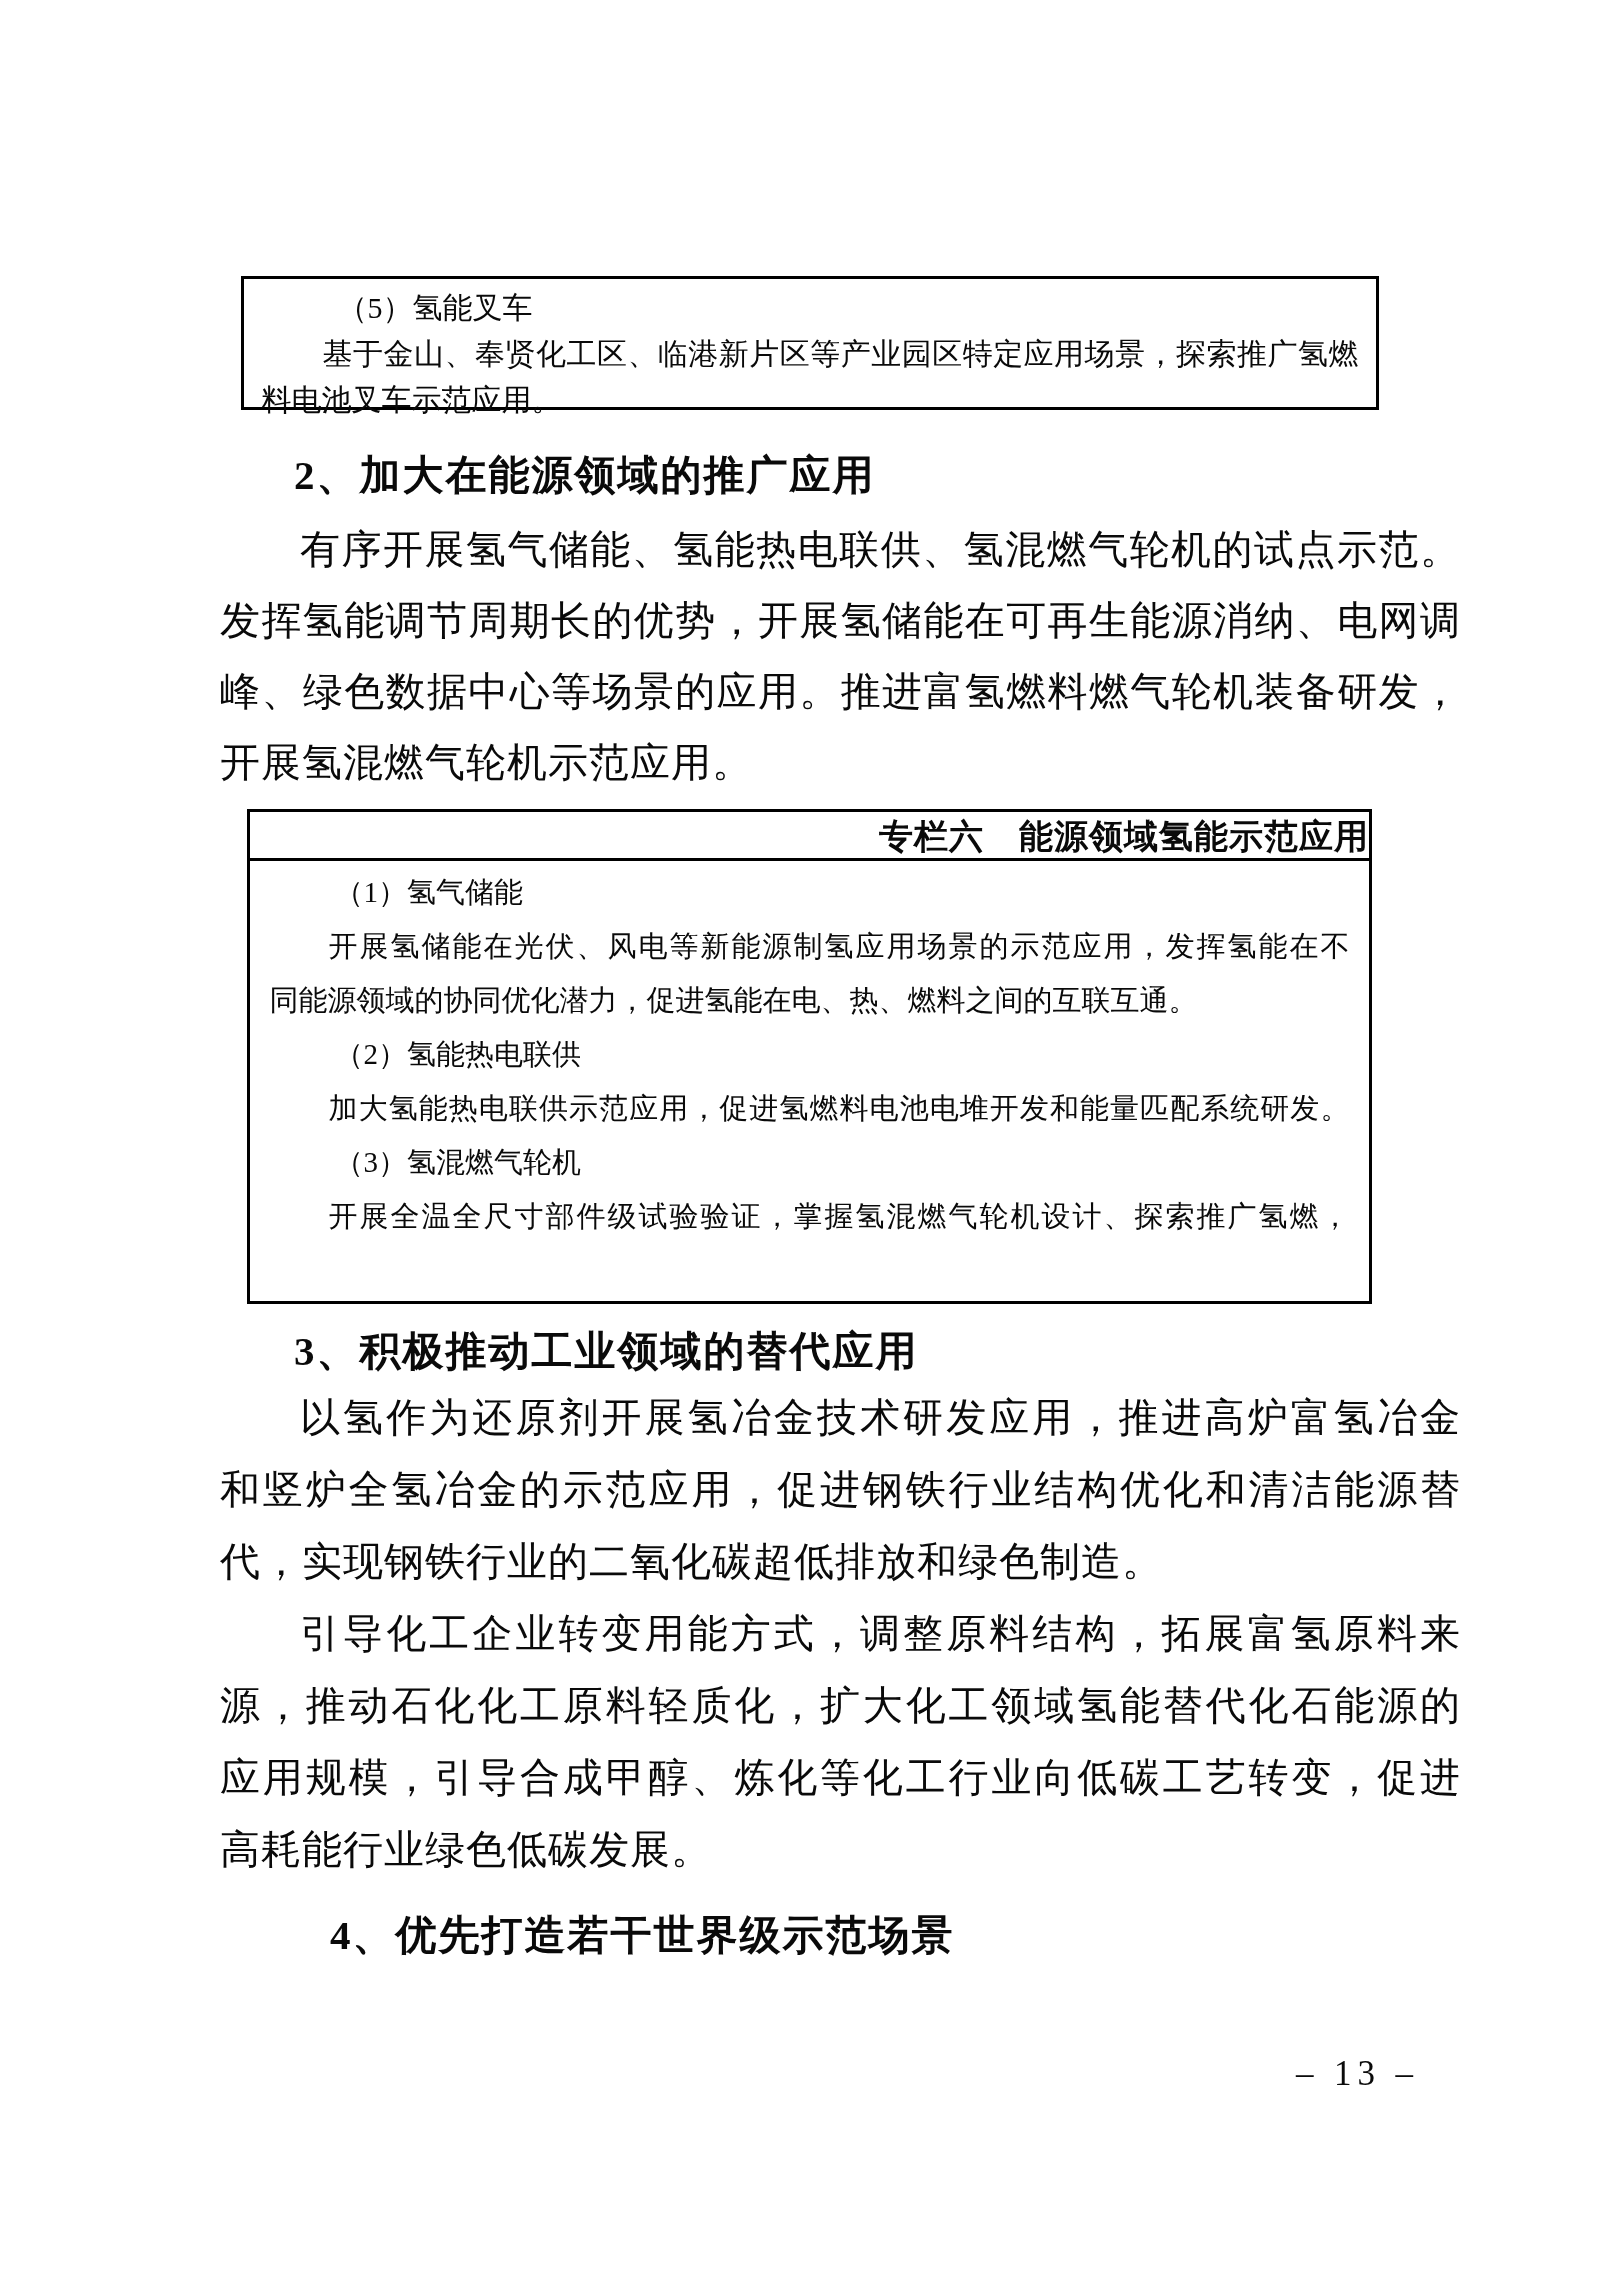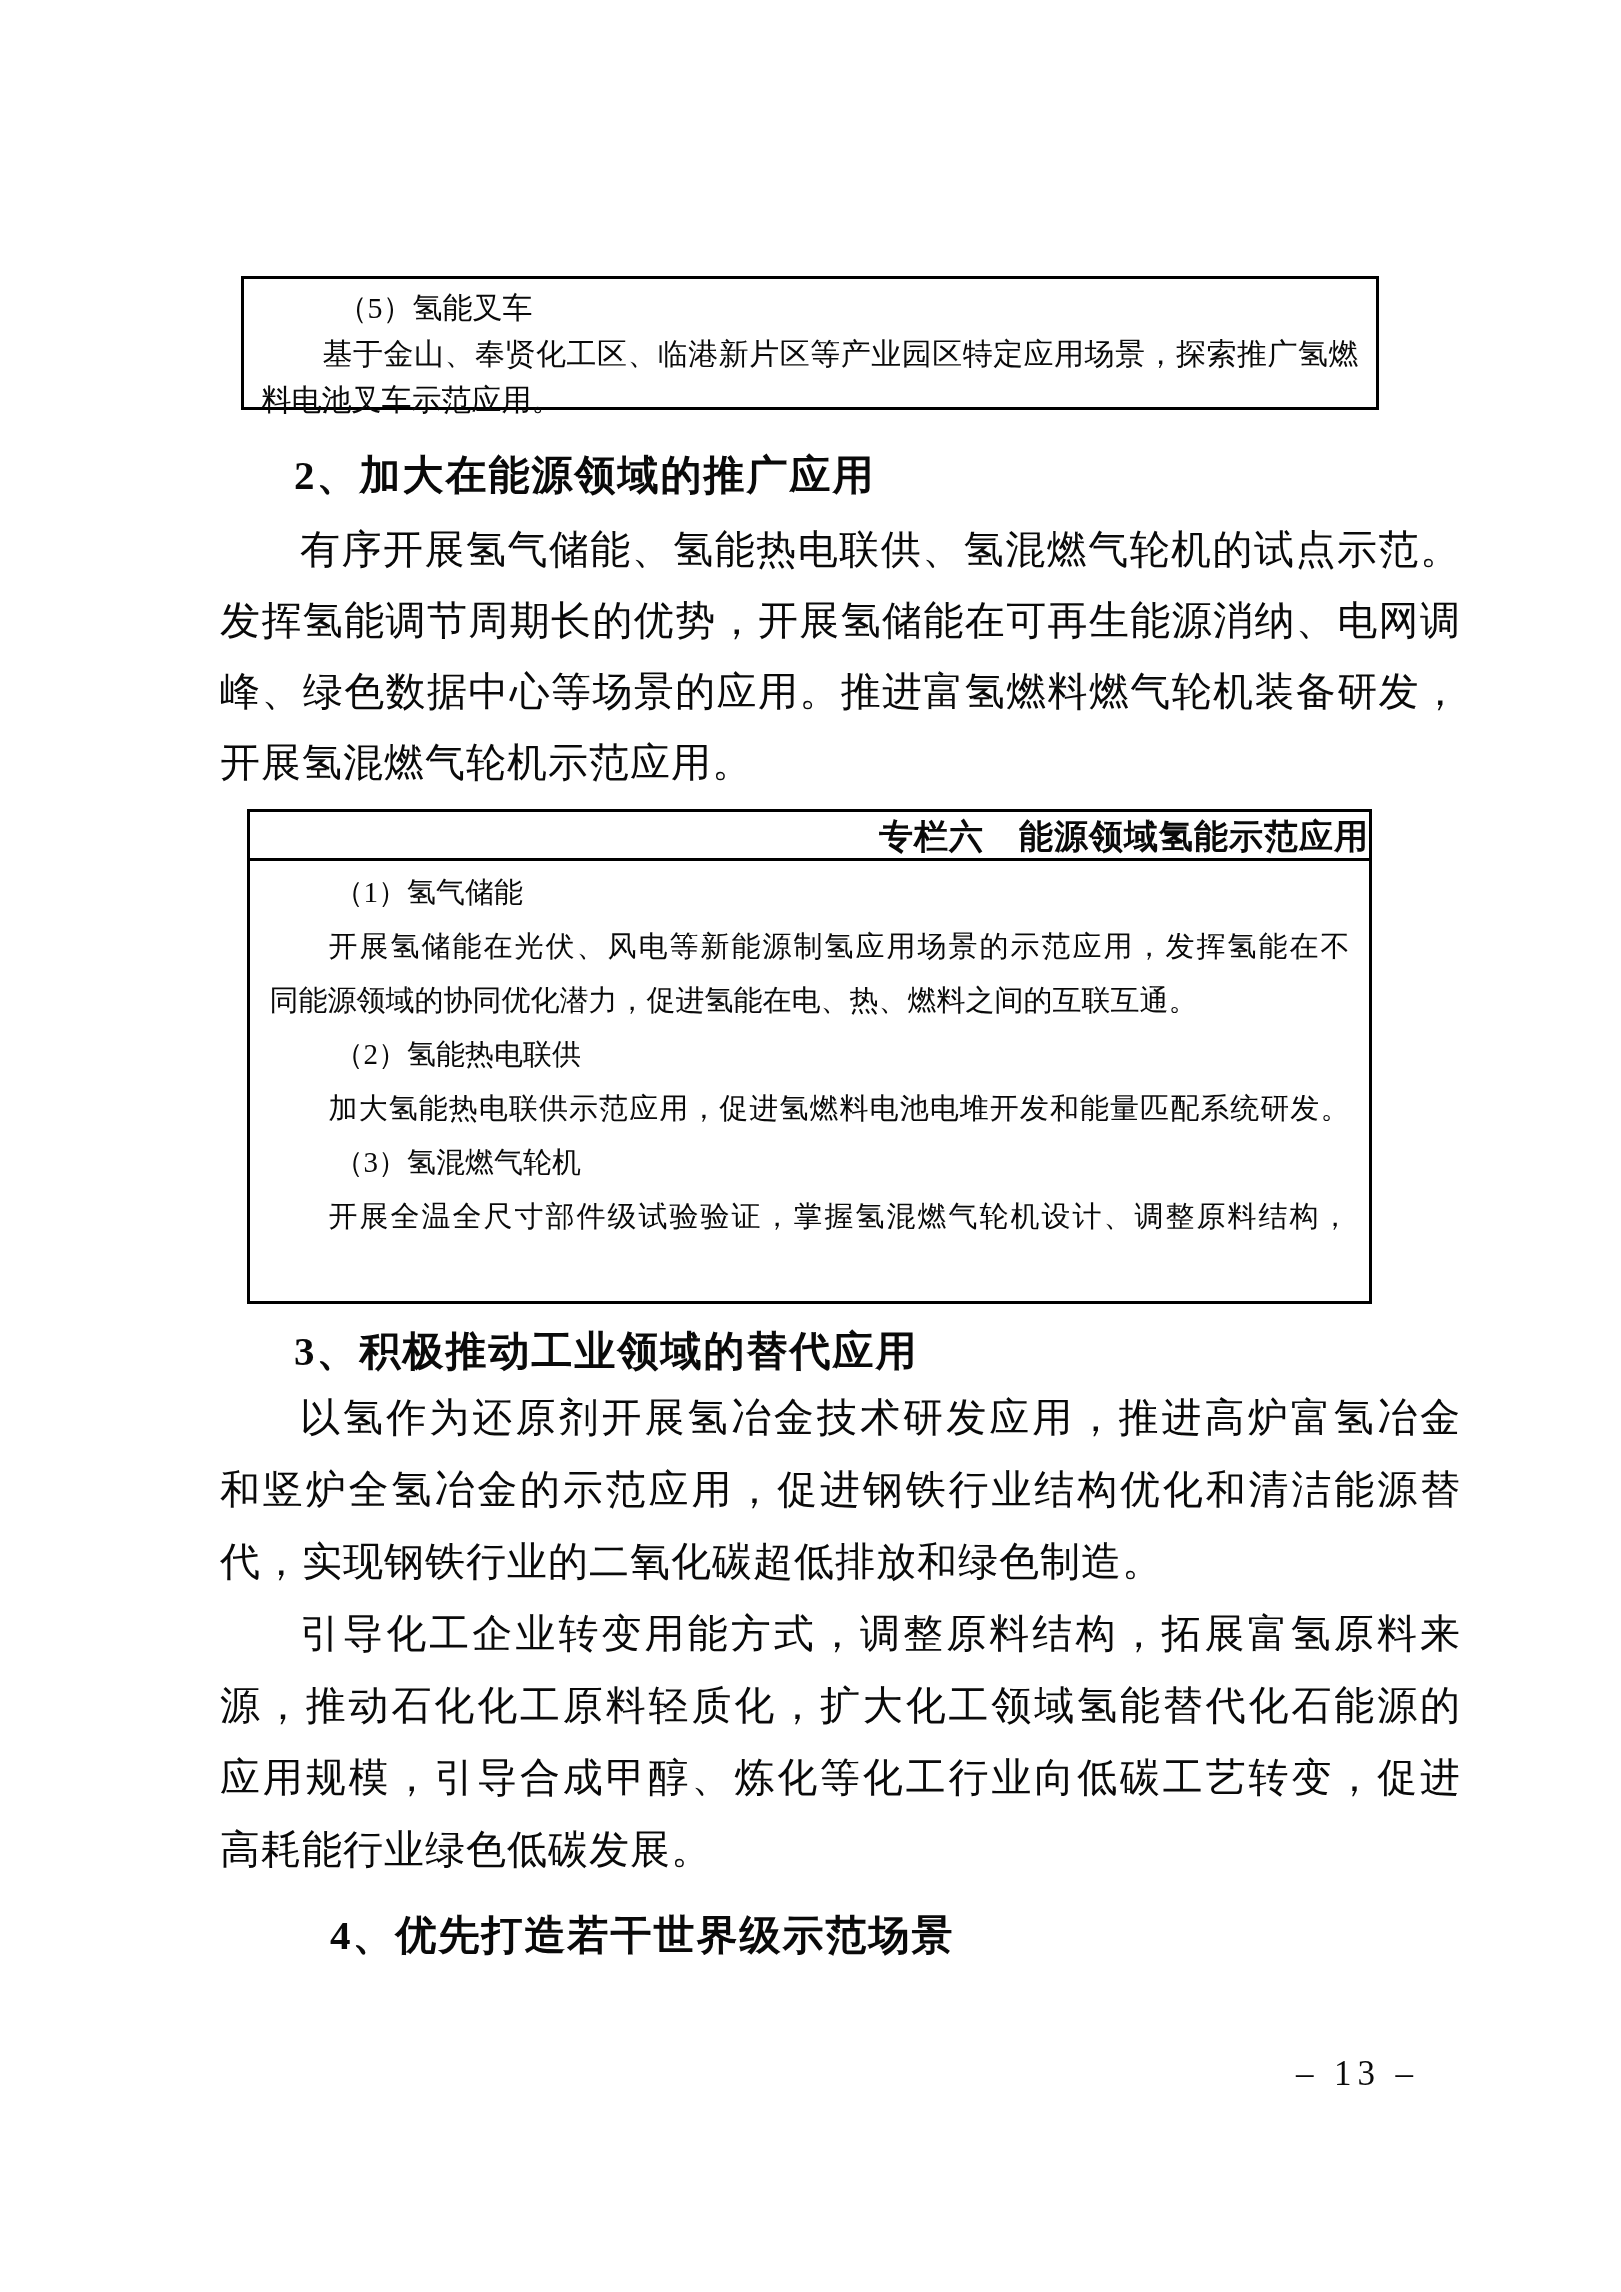--- a/index.html
+++ b/index.html
@@ -81,21 +81,21 @@
 
   <div class="box2">
     <div class="hdr">专栏六　能源领域氢能示范应用</div>
     <div class="content">
       <div class="lbl">（1）氢气储能</div>
       <div class="ind j">开展氢储能在光伏、风电等新能源制氢应用场景的示范应用，发挥氢能在不</div>
       <div>同能源领域的协同优化潜力，促进氢能在电、热、燃料之间的互联互通。</div>
       <div class="lbl">（2）氢能热电联供</div>
       <div class="ind j">加大氢能热电联供示范应用，促进氢燃料电池电堆开发和能量匹配系统研发。</div>
       <div class="lbl">（3）氢混燃气轮机</div>
-      <div class="ind j">开展全温全尺寸部件级试验验证，掌握氢混燃气轮机设计、调整原料结构，</div>
+      <div class="ind j">开展全温全尺寸部件级试验验证，掌握氢混燃气轮机设计、探索推广氢燃，</div>
     </div>
   </div>
 
   <div class="h2" style="top:1329px;">3、积极推动工业领域的替代应用</div>
 
   <div class="para" style="top:1598px;line-height:72px;">
     <div class="ln ind80 j">引导化工企业转变用能方式，调整原料结构，拓展富氢原料来</div>
     <div class="ln j">源，推动石化化工原料轻质化，扩大化工领域氢能替代化石能源的</div>
     <div class="ln j">应用规模，引导合成甲醇、炼化等化工行业向低碳工艺转变，促进</div>
     <div class="ln">高耗能行业绿色低碳发展。</div>

